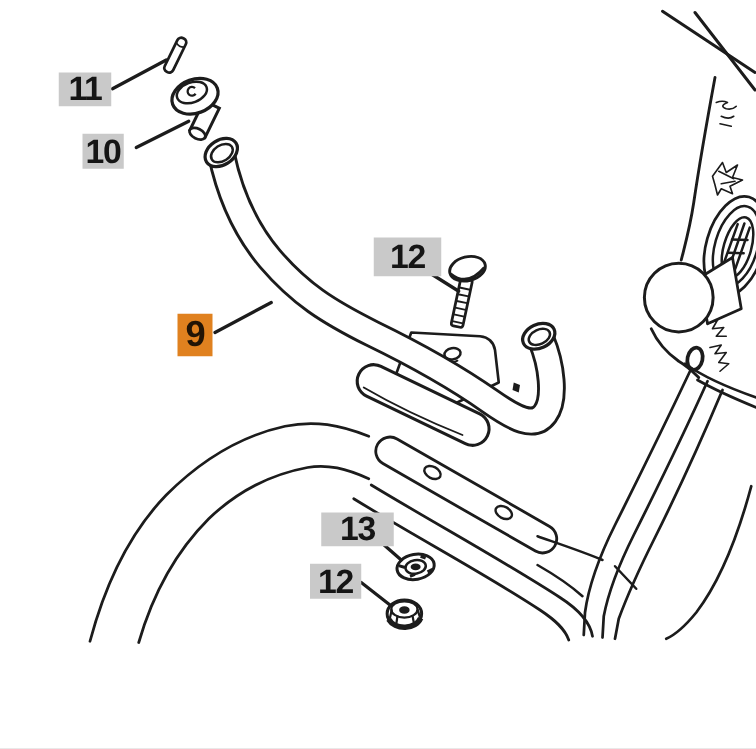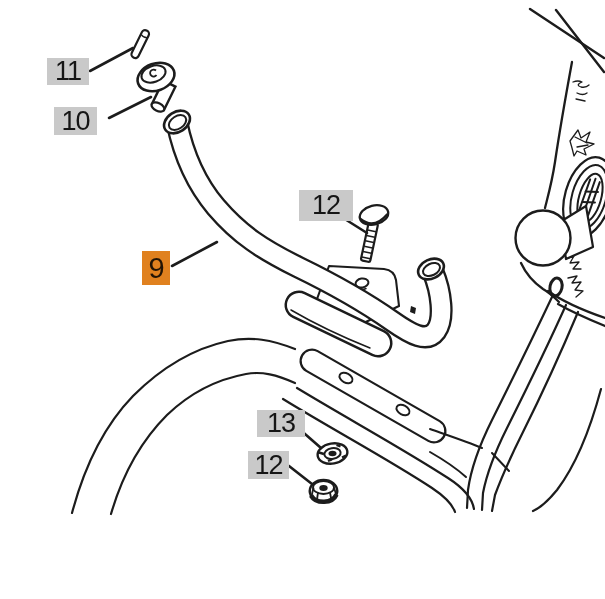--- a/index.html
+++ b/index.html
@@ -12,21 +12,21 @@
     position:relative;width:605px;height:599px;background:var(--background);
     overflow:hidden;margin:0 auto;
   }
   #art{position:absolute;left:0;top:0;}
   .ln{stroke:var(--line);fill:none;}
   .wh{fill:#ffffff;}
   .dk{fill:var(--line);}
   .label{
     position:absolute;display:flex;align-items:center;justify-content:center;
     background:var(--label-bg);color:var(--label-text);
-    font-weight:normal;font-size:27px;line-height:1;cursor:pointer;
+    font-weight:bold;font-size:27px;line-height:1;cursor:pointer;
     letter-spacing:-1px;
   }
   .label.highlight{background:var(--highlight-bg);color:var(--highlight-text);}
 </style>
 </head>
 <body>
 
 <div id="stage">
 
   <svg id="art" width="605" height="599" viewBox="0 0 605 599">
@@ -178,22 +178,22 @@
       <path class="ln" stroke-width="2.6" d="M 109,118 L 151,97"></path>
       <path class="ln" stroke-width="2.6" d="M 172,266 L 217,242"></path>
       <path class="ln" stroke-width="2.6" d="M 340,216 L 367,233"></path>
       <path class="ln" stroke-width="2.6" d="M 297,427 L 321,448"></path>
       <path class="ln" stroke-width="2.6" d="M 289,466 L 312,484"></path>
     </g>
   </svg>
 
   <div class="label" style="left:47px;top:58px;width:42px;height:27px;">11</div>
 
-  <div class="label" style="left:54px;top:107px;width:43px;height:28px;">10</div>
+  <div class="label" style="left:66px;top:107px;width:33px;height:28px;">10</div>
 
   <div class="label highlight" style="left:142px;top:251px;width:28px;height:34px;font-size:29px;">9</div>
 
   <div class="label" style="left:299px;top:190px;width:54px;height:31px;">12</div>
 
-  <div class="label" style="left:257px;top:410px;width:48px;height:27px;">13</div>
+  <div class="label" style="left:257px;top:410px;width:58px;height:27px;">13</div>
 
   <div class="label" style="left:248px;top:451px;width:41px;height:28px;">12</div>
 </div>
 
 </body></html>

